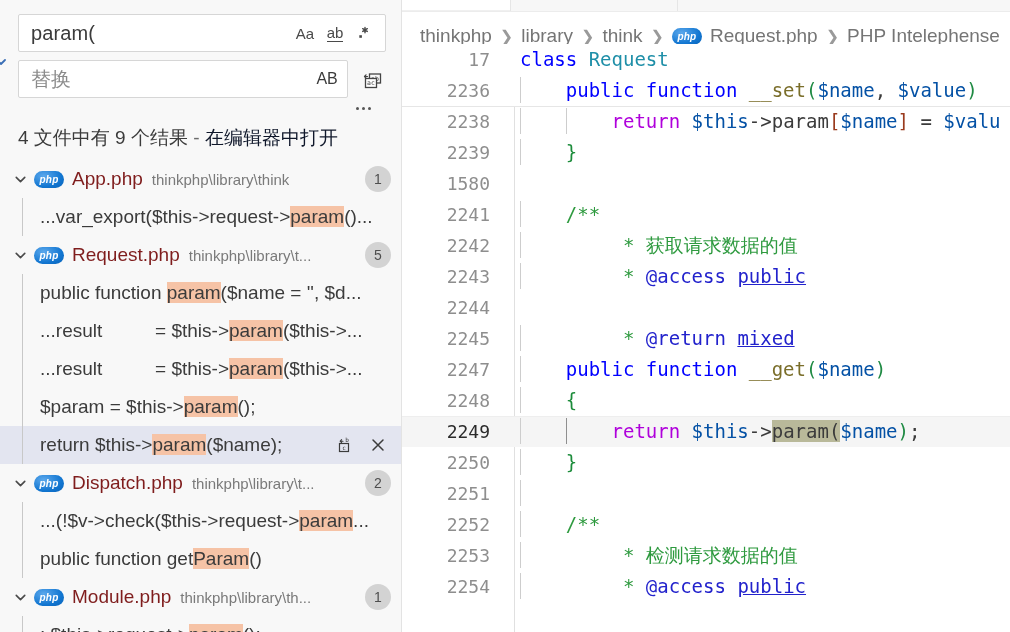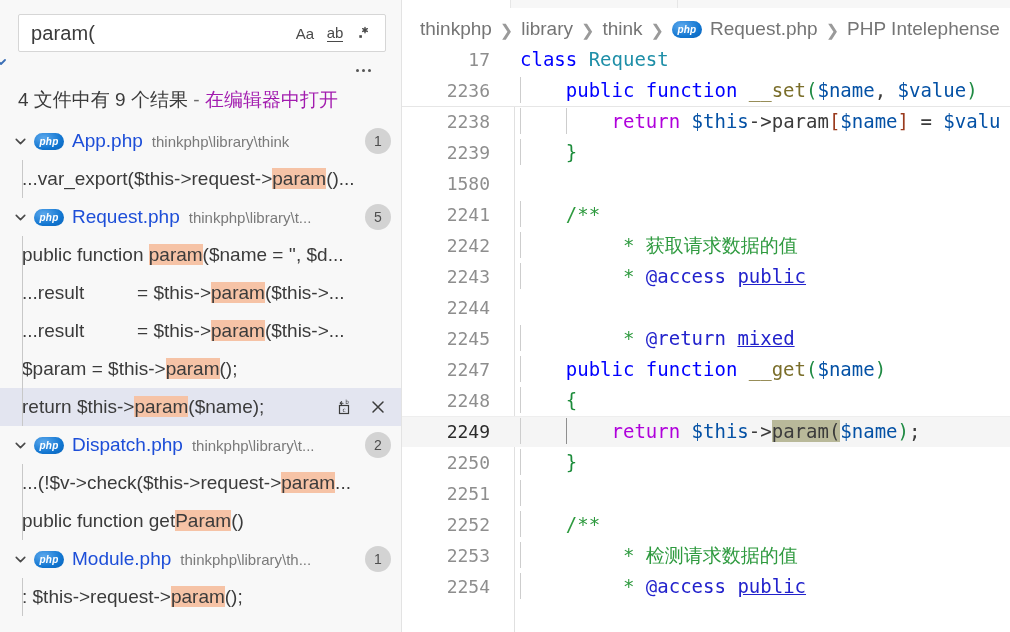--- a/index.html
+++ b/index.html
@@ -103,21 +103,21 @@
     background: #555; border-radius: 50%;
   }
 
   .result-summary {
     padding: 8px 0 10px 18px;
     font-size: 19px;
     line-height: 24px;
     color: #3b3b3b;
     white-space: nowrap;
   }
-  .result-summary .link { color: #a21caf; }
+  .result-summary .link { color: #0f172a; }
   .result-summary .dash { color: #6b6b6b; }
 
   
   .tree { position: relative; }
   .tree-row {
     position: relative;
     display: flex; align-items: center;
     height: 38px;
     padding-left: 8px;
     white-space: nowrap;
@@ -141,21 +141,21 @@
     display: flex; align-items: center; justify-content: center;
     color: #ffffff;
     font-size: 10px;
     font-weight: bold;
     font-style: italic;
     letter-spacing: .2px;
   }
 
   .file-name {
     font-size: 19px;
-    color: #1d4ed8;
+    color: #7f1d1d;
     margin-right: 9px;
   }
   .file-path {
     font-size: 15px;
     color: #7a7a7a;
     overflow: hidden;
     text-overflow: ellipsis;
     flex: 0 1 auto;
   }
   .count-badge {
@@ -180,20 +180,21 @@
     overflow: hidden;
   }
   .match-row.selected { background: #e3e5f0; }
   .match-indent-guide {
     position: absolute;
     left: 22px; top: 0; bottom: 0;
     width: 1px;
     background: #c8c8c8;
   }
   .match-text {
+    padding-left: 18px;
     font-size: 19px;
     line-height: 24px;
     color: #3b3b3b;
     white-space: pre;
     overflow: hidden;
   }
   .match-text .hl { background: #f6c3a6; }
 
   .row-actions {
     position: absolute;
@@ -228,23 +229,23 @@
   .tabstrip .t-tab {
     flex: 0 0 168px;
     background: #f7f7f7;
     border-right: 1px solid #e6e6e6;
     border-left: 1px solid #e6e6e6;
   }
   .tabstrip .t-rest { flex: 1 1 auto; background: #f7f7f7; }
 
   .breadcrumb {
     position: absolute;
-    left: 0; right: 0; top: 8px;
+    left: 0; right: 0; top: 20px;
     height: 32px;
-    display: flex; align-items: flex-end;
+    display: flex; align-items: center;
     padding-left: 18px;
     white-space: nowrap;
     overflow: hidden;
     background: #ffffff;
   }
   .crumb {
     font-size: 19px;
     color: #757575;
     display: inline-flex; align-items: center;
   }
@@ -365,20 +366,39 @@
                 <path d="M9 3.4v5.3M6.7 4.7l4.6 2.7M11.3 4.7L6.7 7.4" stroke="#4a4a4a" stroke-width="1.4" stroke-linecap="round"></path>
                 <rect x="3.3" y="11.2" width="2.6" height="2.6" fill="#4a4a4a"></rect>
               </svg>
             </div>
           </div>
         </div>
       </div>
 
       <div class="row-gap"></div>
 
+      <div class="field-row">
+        <div class="input-box replace">
+          <div class="input-text placeholder">替换</div>
+          <div class="box-actions">
+            <div class="box-btn">
+                <span class="glyph-abcase">AB</span>
+              </div>
+          </div>
+        </div>
+        <div class="outer-btn">
+          <svg width="26" height="26" viewBox="0 0 26 26" aria-hidden="true">
+            <rect x="9.5" y="8" width="11" height="9" fill="none" stroke="#444" stroke-width="1.3"></rect>
+            <text x="15" y="14.6" font-size="6.5" fill="#444" text-anchor="middle" font-family="DejaVu Sans Mono, monospace">ab</text>
+            <rect x="5.5" y="12.5" width="11" height="9" fill="#fff" stroke="#444" stroke-width="1.3"></rect>
+            <text x="11" y="19.4" font-size="6.5" fill="#444" text-anchor="middle" font-family="DejaVu Sans Mono, monospace">ac</text>
+            <path d="M7.5 10.5h-3l1.5-1.7M4.5 10.5l1.5 1.7" stroke="#444" stroke-width="1.2" fill="none" stroke-linecap="round" stroke-linejoin="round"></path>
+          </svg>
+        </div>
+      </div>
 
       <div class="more-row">
         <div class="ellipsis-btn">
             <i></i>
             <i></i>
             <i></i>
           </div>
       </div>
     </div>
 

